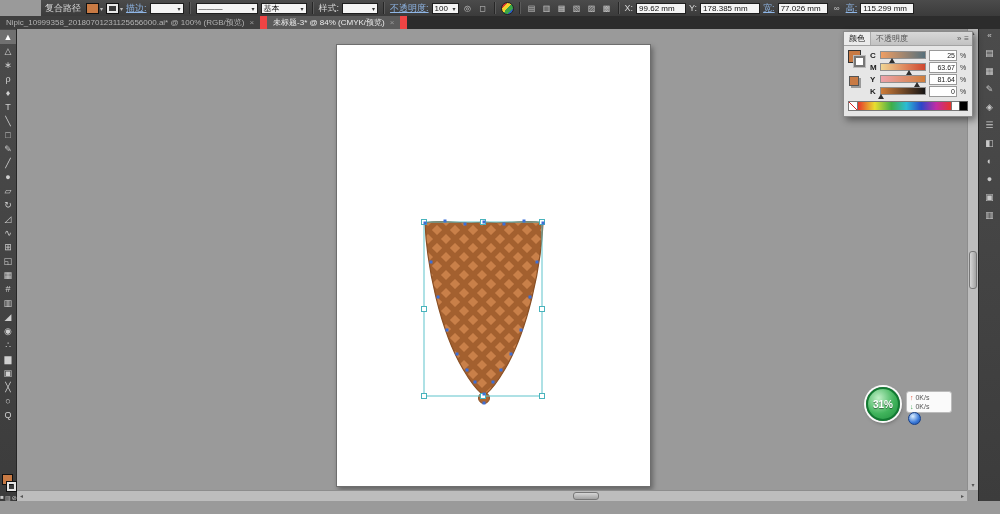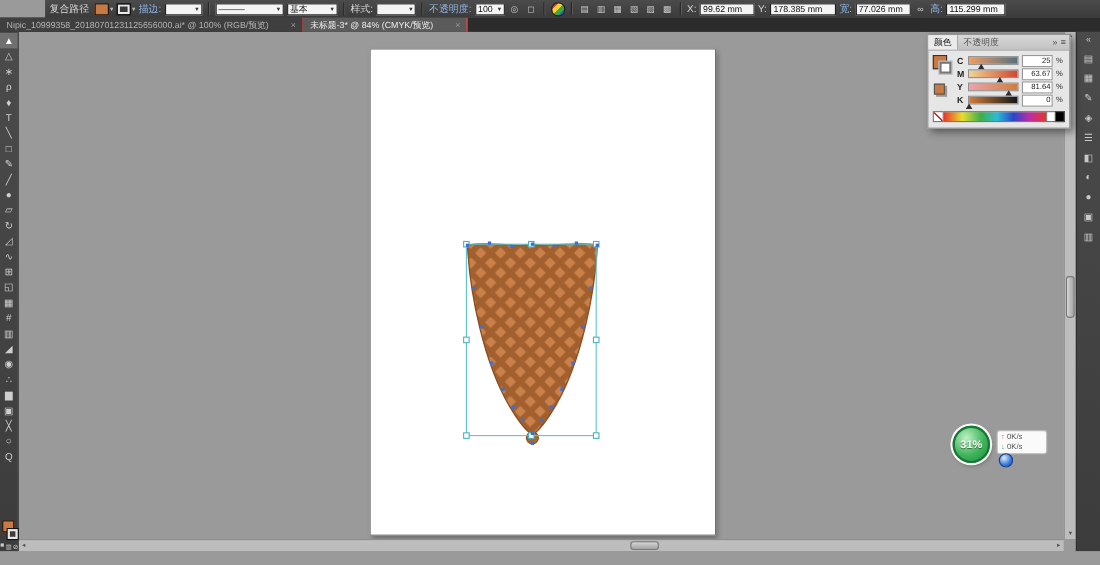--- a/index.html
+++ b/index.html
@@ -4,40 +4,40 @@
 <style>
   html,body{margin:0;padding:0;background:#222;}
   #app{position:relative;width:1000px;height:514px;background:#9a9a9a;overflow:hidden;
        font-family:"Liberation Sans",sans-serif;user-select:none;}
 
   
   .cbar{position:absolute;top:0;left:0;right:0;height:16px;background:linear-gradient(#4b4b4b,#3b3b3b);
         border-bottom:1px solid #262626;display:flex;align-items:center;gap:3px;padding:0 4px;
         font-size:9px;color:#d6d6d6;white-space:nowrap;z-index:4;margin-left:41px;}
   .cb-label{margin-right:2px;}
-  .link{color:#8fb6e6;}
+  .link{color:#8fb6e6;text-decoration:underline;}
   .fld{display:inline-flex;align-items:center;background:#f4f4f4;border:1px solid #1e1e1e;height:11px;
        font-size:8px;color:#111;padding:0 2px;gap:2px;box-sizing:border-box;}
   .fld .dd{font-size:6px;color:#333;margin-left:auto;}
   .sw{width:13px;height:11px;border:1px solid #111;display:inline-block;box-sizing:border-box;}
   .sw.fillsw{background:#c87a44;}
   .sw.strokesw{background:#3b3b3b;box-shadow:inset 0 0 0 2px #e9e9e9;}
   .swbtn{display:inline-flex;align-items:center;gap:1px;}
   .swbtn .dd{font-size:6px;color:#bbb;}
   .sep{width:1px;height:12px;background:#272727;border-right:1px solid #5b5b5b;margin:0 2px;}
   .icon-btn{min-width:12px;height:12px;display:inline-flex;align-items:center;justify-content:center;
             font-size:8px;color:#c9c9c9;}
   .recolor{width:11px;height:11px;border-radius:50%;border:1px solid #222;
            background:linear-gradient(135deg,#e23b2e 0 25%,#f5d22e 25% 50%,#3aa549 50% 75%,#2e5fc3 75% 100%);}
 
   
   .tabbar{position:absolute;top:16px;left:0;right:0;height:13px;background:#2c2c2c;display:flex;
           align-items:stretch;z-index:4;}
-  .tab{display:flex;align-items:center;gap:20px;padding:0 6px;font-size:8px;background:#3f3f3f;
-       color:#b3b3b3;border-right:1px solid #ef4444;}
+  .tab{display:flex;align-items:center;gap:5px;padding:0 6px;font-size:8px;background:#3f3f3f;
+       color:#b3b3b3;border-right:7px solid #ef4444;}
   .tab.active{background:#5b5b5b;color:#ededed;}
   .tab .x{color:#999;font-size:8px;}
 
   
   .toolbar{position:absolute;left:0;top:29px;bottom:13px;width:17px;background:linear-gradient(#4b4b4b,#3c3c3c);
            border-right:1px solid #262626;display:flex;flex-direction:column;align-items:center;
            padding-top:1px;z-index:3;box-sizing:border-box;}
   .tool{width:16px;height:14px;display:flex;align-items:center;justify-content:center;font-size:9px;
         color:#cfcfcf;line-height:1;flex:0 0 auto;}
   .tool.active{background:#707070;color:#fff;}

